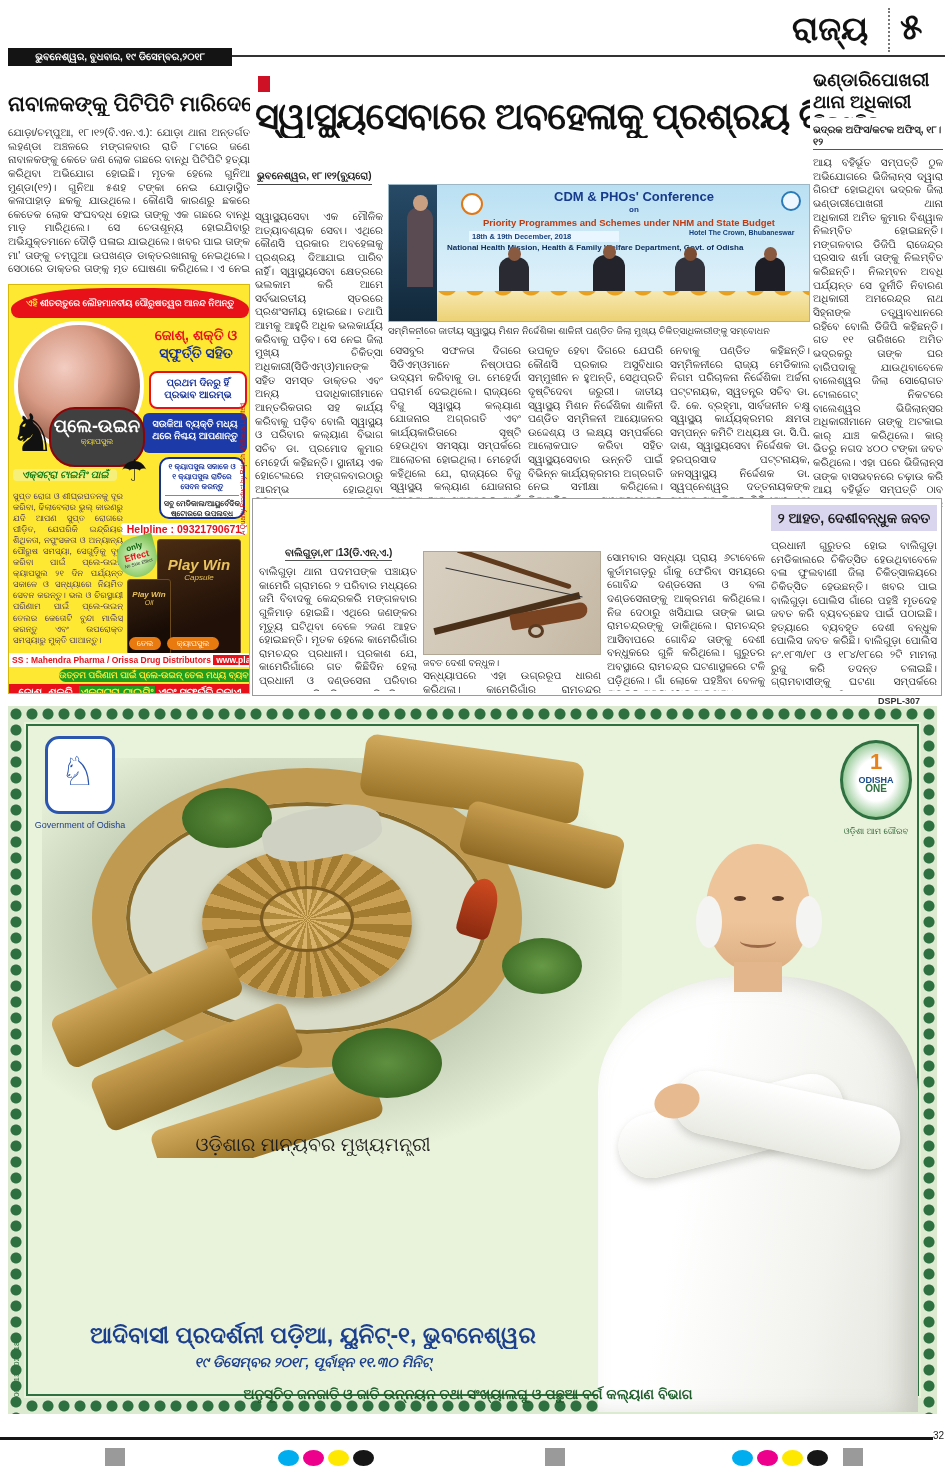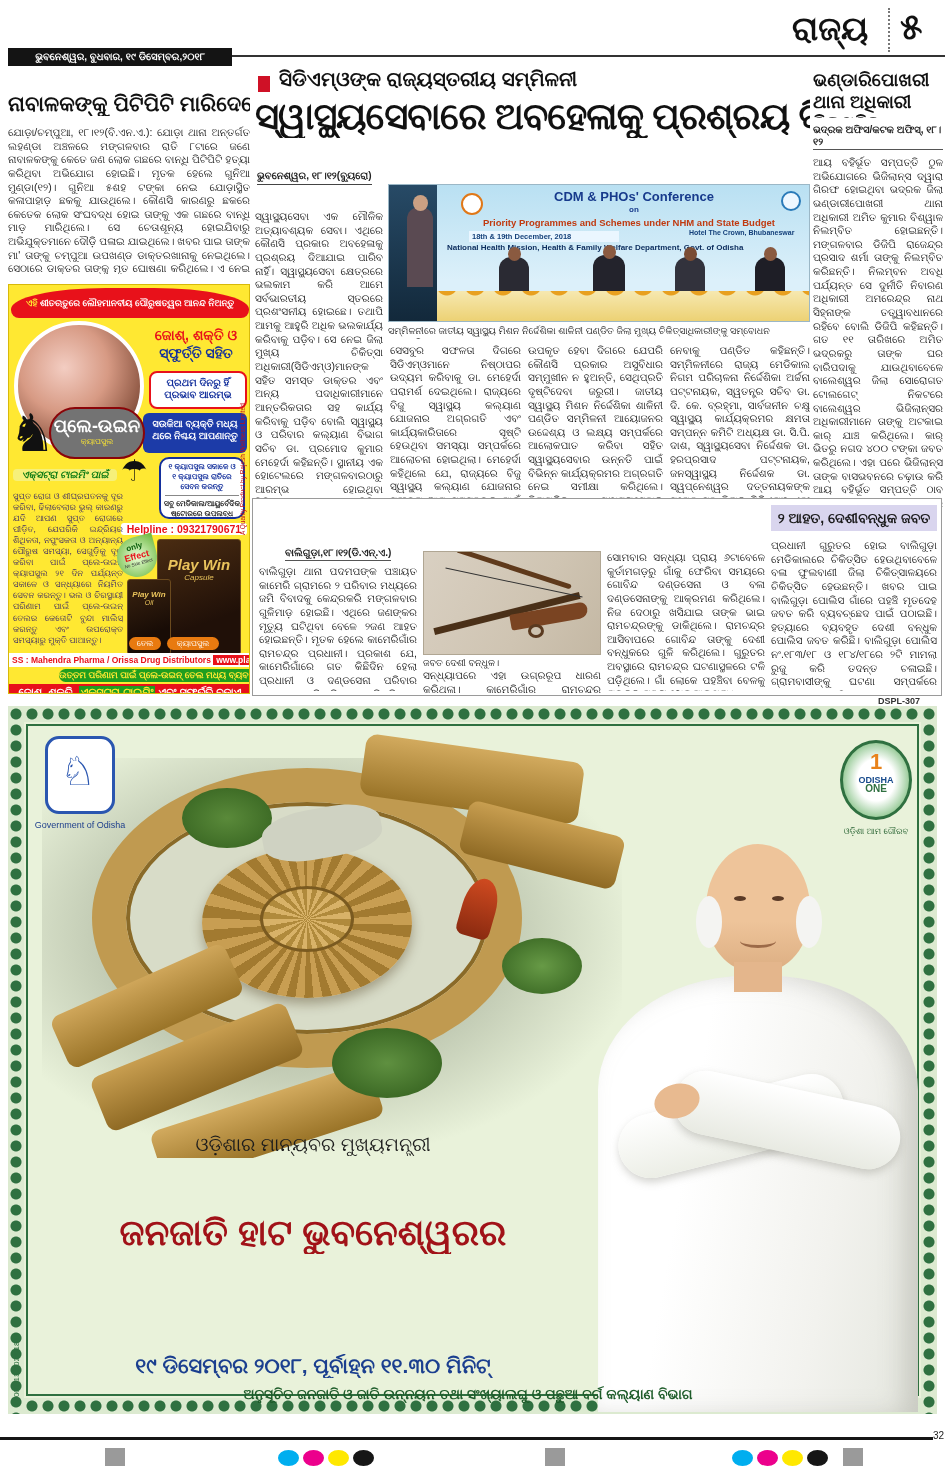--- a/index.html
+++ b/index.html
@@ -57,21 +57,21 @@
     <span style="color:#ffe832;">ଏହି</span><span> ଶୀତଋତୁରେ ଲୌହମାନବୀୟ ପୌରୁଷତ୍ୱର ଆନନ୍ଦ ନିଅନ୍ତୁ</span>
   </div>
   <div class="abs" style="left:5px;top:36px;width:130px;height:130px;border-radius:50%;border:4px solid #fff;background:radial-gradient(circle at 38% 35%, #f3cdc2 0%, #d79a84 40%, #8a5440 75%, #5f3426 100%);"></div>
   <div class="abs center" style="left:136px;top:42px;width:102px;color:#e8111a;font-weight:bold;font-size:14px;line-height:1.25;overflow:hidden;">
     <div>ଜୋଶ୍, ଶକ୍ତି ଓ</div>
     <div style="color:#14309c;">ସ୍ଫୁର୍ତ୍ତି ସହିତ</div>
   </div>
   <div class="abs center" style="left:140px;top:86px;width:98px;height:38px;background:#fff;border:2px solid #e8111a;border-radius:8px;color:#14309c;font-size:10px;font-weight:bold;padding:4px 2px;overflow:hidden;">ପ୍ରଥମ ଦିନରୁ ହିଁ ପ୍ରଭାବ ଆରମ୍ଭ</div>
   <div class="abs center" style="left:134px;top:128px;width:104px;height:40px;background:#1c3ba8;border-radius:6px;color:#fff;font-size:9.5px;font-weight:bold;padding:5px 3px;overflow:hidden;">ସଉକିଆ ବ୍ୟକ୍ତି ମଧ୍ୟ ଥରେ ନିଶ୍ଚୟ ଆପଣାନ୍ତୁ</div>
   <span class="abs" style="left:0px;top:118px;font-size:52px;color:#111;font-family:'DejaVu Sans',sans-serif;">♞</span>
-  <div class="abs" style="left:40px;top:122px;width:96px;height:52px;background:#737373;border:2px solid #8a0408;border-radius:26px;text-align:center;overflow:hidden;">
+  <div class="abs" style="left:40px;top:122px;width:96px;height:60px;background:#404040;border:2px solid #8a0408;border-radius:26px;text-align:center;overflow:hidden;">
     <div style="color:#fff;font-weight:bold;font-size:18px;line-height:34px;">ପ୍ଲେ-ଉଇନ</div>
     <div style="color:#ffe832;font-size:8px;margin-top:-6px;">କ୍ୟାପସୁଲ</div>
   </div>
   <span class="abs" style="left:112px;top:168px;font-size:30px;color:#111;font-family:'DejaVu Sans',sans-serif;">☂</span>
   <div class="abs center" style="left:150px;top:172px;width:86px;height:62px;background:#fff;border:2px solid #14309c;border-radius:10px;font-size:7.5px;color:#14309c;font-weight:bold;padding:3px 2px;overflow:hidden;">
     <div>୧ କ୍ୟାପସୁଲ ସକାଳେ ଓ</div>
     <div>୧ କ୍ୟାପସୁଲ ରାତିରେ ସେବନ କରନ୍ତୁ</div>
     <div style="border-top:1px solid #888;margin:3px 2px;"></div>
     <div style="color:#222;">ସବୁ ମେଡିକାଲ/ଆୟୁର୍ବେଦିକ</div>
     <div style="color:#222;">ଷ୍ଟୋରରେ ଉପଲବ୍ଧ</div>
@@ -100,21 +100,20 @@
     <span style="background:#e8111a;color:#fff;padding:0 3px;font-weight:bold;">www.playwincapsule.com</span>
   </div>
   <div class="abs center nowrap" style="left:3px;top:384px;width:236px;height:13px;background:#1f9e1f;border-radius:7px;color:#ffe832;font-size:9px;font-weight:bold;line-height:13px;margin-left:47px;">ଉତ୍ତମ ପରିଣାମ ପାଇଁ ପ୍ଲେ-ଉଇନ୍ ତେଲ ମଧ୍ୟ ବ୍ୟବହାର କରନ୍ତୁ।</div>
   <div class="abs center nowrap" style="left:0;top:399px;width:242px;height:16px;background:#e8111a;color:#fff;font-size:11px;font-weight:bold;line-height:16px;">
     <span>ଜୋଶ୍, ଶକ୍ତି, </span><span style="background:#1f9e1f;color:#ffe832;padding:0 2px;">ଏକ୍ସଟ୍ରା ଟାଇମିଂ</span><span> ଏବଂ ସ୍ଫୁର୍ତ୍ତି ବଢ଼ାଏ</span>
   </div>
 </div>
 
 <div class="abs" style="left:255px;top:66px;width:555px;height:440px;">
   <div class="abs" style="left:3px;top:10px;width:12px;height:16px;background:#cf1126;"></div>
-  <div class="abs nowrap" style="left:24px;top:2px;width:520px;font-size:20px;font-weight:bold;color:#111;">ସିଡିଏମ୍ଓଙ୍କ ରାଜ୍ୟସ୍ତରୀୟ ସମ୍ମିଳନୀ</div>
   <div class="abs nowrap headline" style="left:0px;top:30px;width:555px;font-size:37px;letter-spacing:-1px;">ସ୍ୱାସ୍ଥ୍ୟସେବାରେ ଅବହେଳାକୁ ପ୍ରଶ୍ରୟ ଦିଆଯିବ ନାହିଁ</div>
   <div class="abs dateline" style="left:2px;top:104px;border-bottom:1px solid #444;padding-bottom:2px;">ଭୁବନେଶ୍ୱର, ୧୮।୧୨(ବ୍ୟୁରୋ)</div>
 
   <div class="abs" style="left:133px;top:118px;width:422px;height:138px;background:linear-gradient(#b9e0f2,#dcf0fa 70%);border:1px solid #9bb7c6;overflow:hidden;">
     <div class="abs" style="left:0;top:0;width:48px;height:138px;background:linear-gradient(#274a66,#12283a);"></div>
     <div class="abs" style="left:18px;top:22px;width:26px;height:80px;background:#5a4a52;border-radius:12px 12px 0 0;"></div>
     <div class="abs" style="left:24px;top:10px;width:15px;height:16px;background:#caa083;border-radius:50%;"></div>
     <div class="abs" style="left:72px;top:8px;width:22px;height:22px;background:#fff;border:2px solid #e07818;border-radius:50%;"></div>
     <div class="abs" style="left:392px;top:6px;width:20px;height:20px;background:#eef7ff;border:2px solid #2a7ab8;border-radius:50%;"></div>
     <div class="abs center" style="left:100px;top:4px;width:290px;font-size:13px;font-weight:bold;color:#173a8c;white-space:nowrap;">CDM &amp; PHOs' Conference</div>
@@ -142,21 +141,21 @@
 </div>
 
 <div class="abs" style="left:813px;top:70px;width:130px;height:436px;">
   <div class="headline" style="font-size:18px;line-height:1.2;overflow:hidden;height:48px;">ଭଣ୍ଡାରିପୋଖରୀ ଥାନା ଅଧିକାରୀ ନିଲମ୍ବିତ</div>
   <div class="dateline" style="margin-top:6px;border-bottom:1px solid #555;display:inline-block;padding-bottom:1px;">ଭଦ୍ରକ ଅଫିସ/କଟକ ଅଫିସ୍, ୧୮।୧୨</div>
   <div class="bodytext" style="margin-top:6px;height:356px;">ଆୟ ବହିର୍ଭୂତ ସମ୍ପତ୍ତି ଠୁଳ ଅଭିଯୋଗରେ ଭିଜିଲାନ୍ସ ଦ୍ୱାରା ଗିରଫ ହୋଇଥିବା ଭଦ୍ରକ ଜିଲା ଭଣ୍ଡାରୀପୋଖରୀ ଥାନା ଅଧିକାରୀ ଅମିତ କୁମାର ବିଶ୍ୱାଳ ନିଲମ୍ବିତ ହୋଇଛନ୍ତି। ମଙ୍ଗଳବାର ଡିଜିପି ରାଜେନ୍ଦ୍ର ପ୍ରସାଦ ଶର୍ମା ତାଙ୍କୁ ନିଲମ୍ବିତ କରିଛନ୍ତି। ନିଲମ୍ବନ ଅବଧି ପର୍ଯ୍ୟନ୍ତ ସେ ଦୁର୍ନୀତି ନିବାରଣ ଅଧିକାରୀ ଅମରେନ୍ଦ୍ର ନାଥ ସିହ୍ନାଙ୍କ ତତ୍ତ୍ୱାବଧାନରେ ରହିବେ ବୋଲି ଡିଜିପି କହିଛନ୍ତି। ଗତ ୧୧ ତାରିଖରେ ଅମିତ ଭଦ୍ରକରୁ ତାଙ୍କ ଘର ବାରିପଦାକୁ ଯାଉଥିବାବେଳେ ବାଲେଶ୍ୱର ଜିଲା ସୋରୋଗତ ଟୋଲଗେଟ୍ ନିକଟରେ ବାଲେଶ୍ୱର ଭିଜିଲାନ୍ସର ଅଧିକାରୀମାନେ ତାଙ୍କୁ ଅଟକାଇ କାର୍ ଯାଞ୍ଚ କରିଥିଲେ। କାର୍ ଭିତରୁ ନଗଦ ୪୦୦ ଟଙ୍କା ଜବତ କରିଥିଲେ। ଏହା ପରେ ଭିଜିଲାନ୍ସ ତାଙ୍କ ବାସଭବନରେ ଚଢ଼ାଉ କରି ଆୟ ବହିର୍ଭୂତ ସମ୍ପତ୍ତି ଠାବ କରିଥିଲେ। ଏହି ମାମଲାରେ ଭିଜିଲାନ୍ସ କୋର୍ଟ ମାମଲା ନଂ(୪୦/୧୮) ରୁଜୁ କରି ଗିରଫ କରିଥିଲା। ଏହାପରେ ତାଙ୍କୁ ନିଲମ୍ବନ କରାଯାଇଥିବା ଜଣାପଡ଼ିଛି। ଏ�ବେ ସେ ଜେଲରେ ଅଛନ୍ତି।</div>
 </div>
 
 <div class="abs" style="left:252px;top:498px;width:690px;height:198px;border:1px solid #9a9a9a;background:#fff;">
   <div class="abs center" style="left:518px;top:6px;width:166px;height:26px;background:#d9d5ee;font-size:14px;font-weight:bold;line-height:26px;overflow:hidden;">୨ ଆହତ, ଦେଶୀବନ୍ଧୁକ ଜବତ</div>
-  <div class="abs dateline" style="left:32px;top:48px;border-bottom:1px solid #555;padding-bottom:1px;">ବାଲିଗୁଡ଼ା,୧୮।୧୨(ଡି.ଏନ୍.ଏ.)</div>
+  <div class="abs dateline" style="left:32px;top:48px;border-bottom:1px solid #555;padding-bottom:1px;">ବାଲିଗୁଡ଼ା,୧୮।13(ଡି.ଏନ୍.ଏ.)</div>
   <div class="bodytext abs" style="left:6px;top:66px;width:158px;height:126px;">ବାଲିଗୁଡ଼ା ଥାନା ପଦମପଙ୍କ ପଞ୍ଚାୟତ କାମେରି ଗ୍ରାମରେ ୨ ପରିବାର ମଧ୍ୟରେ ଜମି ବିବାଦକୁ କେନ୍ଦ୍ରକରି ମଙ୍ଗଳବାର ଗୁଳିମାଡ଼ ହୋଇଛି। ଏଥିରେ ଜଣଙ୍କର ମୃତ୍ୟୁ ଘଟିଥିବା ବେଳେ ୨ଜଣ ଆହତ ହୋଇଛନ୍ତି। ମୃତକ ହେଲେ କାମେରିଗାଁର ରାମଚନ୍ଦ୍ର ପ୍ରଧାନୀ। ପ୍ରକାଶ ଯେ, କାମେରିଗାଁରେ ଗତ କିଛିଦିନ ହେଲା ପ୍ରଧାନୀ ଓ ଦଣ୍ଡସେନା ପରିବାର ମଧ୍ୟରେ ଜମି ବିବାଦ ଲାଗିରହିଥିଲା। ସୋମବାର</div>
   <div class="abs" style="left:170px;top:52px;width:178px;height:104px;background:linear-gradient(120deg,#d9d0c2,#cfc4b2 60%,#c4b8a4);border:1px solid #b0a693;overflow:hidden;">
     <div class="abs" style="left:8px;top:58px;width:150px;height:7px;background:#4a3018;transform:rotate(-14deg);"></div>
     <div class="abs" style="left:86px;top:56px;width:78px;height:16px;background:#7a4422;border-radius:3px 8px 10px 3px;transform:rotate(-10deg);"></div>
     <div class="abs" style="left:30px;top:14px;width:120px;height:5px;background:#5f3a1c;transform:rotate(18deg);border-radius:3px;"></div>
     <div class="abs" style="left:104px;top:72px;width:16px;height:14px;border:3px solid #5a3a20;border-radius:50%;"></div>
     <div class="abs" style="left:20px;top:30px;width:140px;height:1px;background:#333;transform:rotate(12deg);"></div>
   </div>
   <div class="abs" style="left:170px;top:158px;width:178px;font-size:9.5px;color:#222;">ଜବତ ଦେଶୀ ବନ୍ଧୁକ।</div>
   <div class="bodytext abs" style="left:170px;top:170px;width:178px;height:24px;">ସନ୍ଧ୍ୟାପରେ ଏହା ଉଗ୍ରରୂପ ଧାରଣ କରିଥିଲା। କାମେରିଗାଁର ରାମଚନ୍ଦ୍ର ପ୍ରଧାନାଙ୍କ ଭାଇ ନିଜ</div>
@@ -214,22 +213,22 @@
     <div class="abs" style="left:152px;top:108px;width:36px;height:14px;border-bottom:3px solid #9c6a48;border-radius:50%;"></div>
     <div class="abs" style="left:146px;top:70px;width:12px;height:5px;background:#5a3a26;border-radius:50%;"></div>
     <div class="abs" style="left:184px;top:70px;width:12px;height:5px;background:#5a3a26;border-radius:50%;"></div>
     <div class="abs" style="left:146px;top:136px;width:48px;height:30px;background:#e4b68c;"></div>
     <div class="abs" style="left:28px;top:268px;width:230px;height:64px;background:linear-gradient(#ffffff,#eceee6);border-radius:32px;transform:rotate(-14deg);box-shadow:0 4px 8px rgba(140,140,130,0.4);"></div>
     <div class="abs" style="left:84px;top:262px;width:230px;height:64px;background:linear-gradient(#ffffff,#e8eae2);border-radius:32px;transform:rotate(12deg);box-shadow:0 4px 8px rgba(140,140,130,0.4);"></div>
     <div class="abs" style="left:66px;top:258px;width:46px;height:34px;background:#e8ba90;border-radius:50%;transform:rotate(-16deg);"></div>
   </div>
 
   <div class="abs center nowrap" style="left:70px;top:428px;width:470px;font-size:19px;color:#1c1c1c;">ଓଡ଼ିଶାର ମାନ୍ୟବର ମୁଖ୍ୟମନ୍ତ୍ରୀ</div>
-  <div class="abs center nowrap" style="left:40px;top:506px;width:530px;font-size:36px;font-weight:bold;color:#a11218;">ଜନଜାତି ହାଟ ଭୁବନେଶ୍ୱରର</div>
-  <div class="abs center nowrap" style="left:30px;top:648px;width:550px;font-size:21px;font-weight:bold;color:#1b3f8f;">୧୯ ଡିସେମ୍ବର ୨୦୧୮, ପୂର୍ବାହ୍ନ ୧୧.୩୦ ମିନିଟ୍</div>
+  <div class="abs center nowrap" style="left:30px;top:616px;width:550px;font-size:23px;font-weight:bold;color:#1b3f8f;">ଆଦିବାସୀ ପ୍ରଦର୍ଶନୀ ପଡ଼ିଆ, ୟୁନିଟ୍-୧, ଭୁବନେଶ୍ୱର</div>
+  <div class="abs center nowrap" style="left:30px;top:648px;width:550px;font-size:14px;font-weight:bold;color:#1b3f8f;font-style:italic;">୧୯ ଡିସେମ୍ବର ୨୦୧୮, ପୂର୍ବାହ୍ନ ୧୧.୩୦ ମିନିଟ୍</div>
   <div class="abs center nowrap" style="left:110px;top:680px;width:700px;font-size:14px;font-weight:bold;color:#1e5c2a;">ଅନୁସୂଚିତ ଜନଜାତି ଓ ଜାତି ଉନ୍ନୟନ ତଥା ସଂଖ୍ୟାଲଘୁ ଓ ପଛୁଆ ବର୍ଗ କଲ୍ୟାଣ ବିଭାଗ</div>
 
   <div class="abs" style="left:4px;top:700px;font-size:8px;color:#2f7040;transform:rotate(-90deg);transform-origin:0 0;white-space:nowrap;">26001/13/0026/1819</div>
 </div>
 
 <div class="abs" style="left:0;top:1437px;width:933px;height:3px;background:#161616;"></div>
 <div class="abs" style="left:933px;top:1430px;font-size:10px;color:#222;">32</div>
 
 <div class="abs" style="left:0;top:1448px;width:945px;height:20px;">
   <span class="graysq abs" style="left:105px;top:0;"></span>

